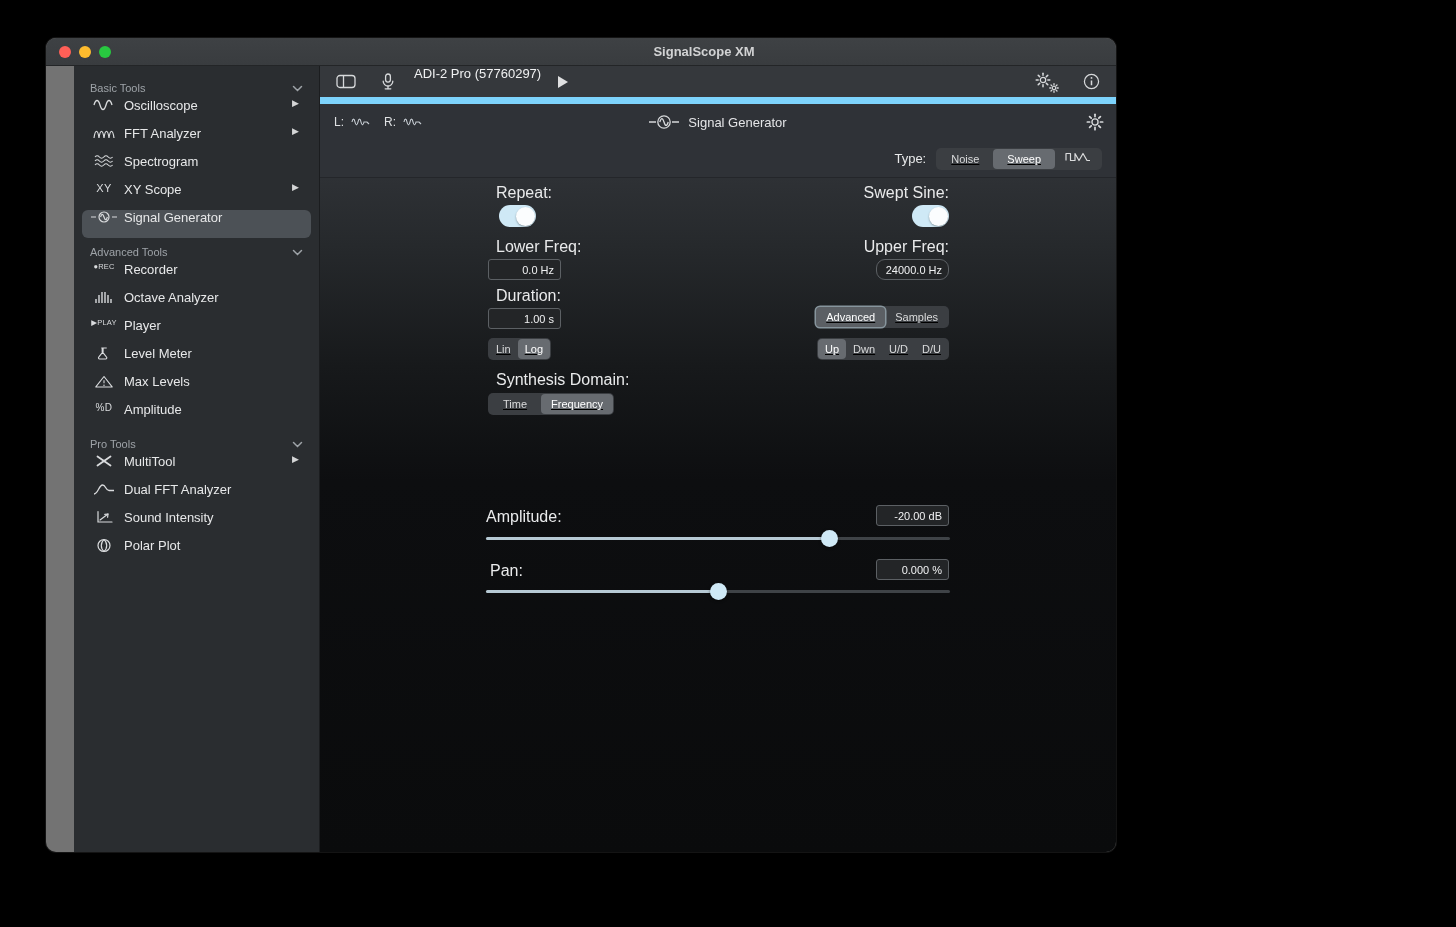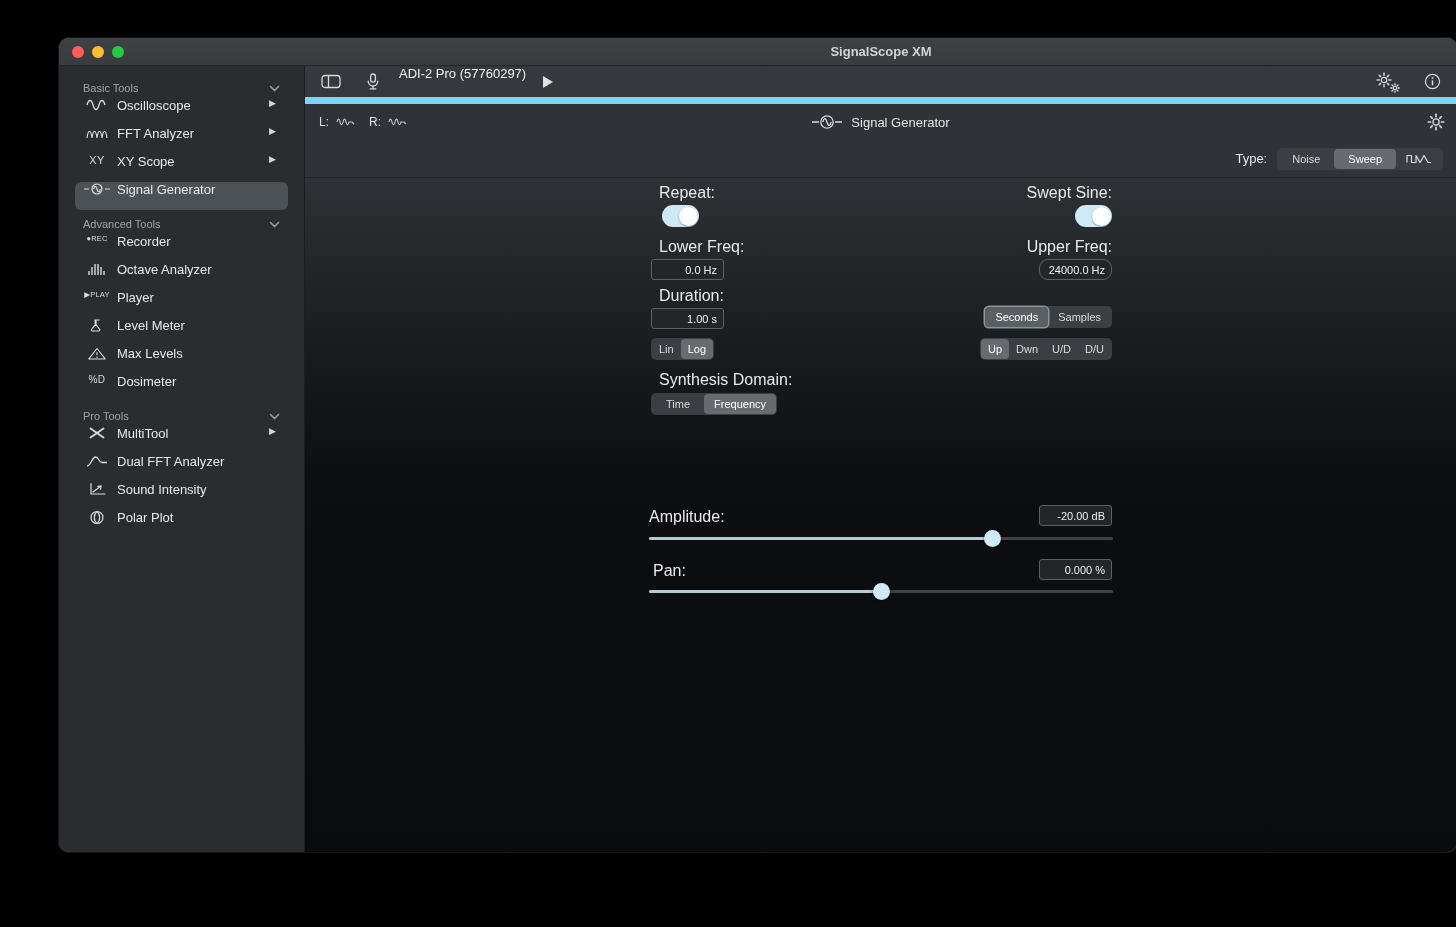--- a/index.html
+++ b/index.html
@@ -1,35 +1,35 @@
 <!DOCTYPE html>
 <html><head>
 <meta charset="utf-8">
 <style>
   * { margin:0; padding:0; box-sizing:border-box; }
   html,body { width:1456px; height:927px; background:#000; overflow:hidden;
     font-family:"Liberation Sans","DejaVu Sans",sans-serif; }
-  .window { position:absolute; left:59px; top:38px; width:1398px; height:814px;
+  .window { position:absolute; left:46px; top:38px; width:1070px; height:814px;
     border-radius:10px; overflow:hidden; background:#737373;
     box-shadow:0 0 0 1px rgba(255,255,255,.08), 0 25px 60px rgba(0,0,0,.7); }
 
   
   .titlebar { position:relative; height:28px; background:linear-gradient(#3e4144,#393c3f);
     border-bottom:1px solid #232527; }
   .traffic-lights { position:absolute; left:13px; top:8px; display:flex; gap:8px; }
   .tl { width:12px; height:12px; border-radius:50%; display:inline-block; }
   .titlebar-title { position:absolute; left:246px; right:0; top:0; height:100%;
     display:flex; align-items:center; justify-content:center;
     color:#d2d3d4; font-size:13px; font-weight:700; }
 
   .window-body { display:flex; height:786px; }
 
   
   .sidebar { width:246px; min-width:246px; background:#2a2d30; border-right:1px solid #1b1d1f;
-    padding:8px 16px 0; }
+    padding:8px 8px 0;margin-left:28px; }
   .section-header { display:flex; align-items:center; color:#9ea3a8; font-size:11px;
     padding:5px 8px 4px; margin-top:3px; }
   .section-header .chev { margin-left:auto; display:flex; }
   .side-item { display:flex; align-items:flex-start; height:28px; border-radius:6px;
     padding:0 6px; color:#e7e8e9; font-size:13px; }
   .side-item.selected { background:#4c5156; }
   .side-icon { width:32px; min-width:32px; display:flex; align-items:center;
     justify-content:center; margin-right:4px; }
   .icon-text { font-size:11px; color:#dadcde; letter-spacing:.4px; }
   .icon-text.tiny { font-size:7.5px; letter-spacing:.2px; }
@@ -56,22 +56,22 @@
   .meter-label { color:#dfe1e3; font-size:12px; }
   .center-title { position:absolute; left:0; right:0; top:0; height:36px; display:flex;
     align-items:center; justify-content:center; gap:9px; color:#e4e5e7; font-size:13px;
     pointer-events:none; }
   .tool-gear { position:absolute; right:12px; top:9px; background:none; border:none; padding:0; }
   .type-row { height:37px; display:flex; align-items:center; justify-content:flex-end;
     gap:10px; padding:0 14px; }
   .type-label { color:#e8e9ea; font-size:13px; }
 
   
-  .seg { display:inline-flex; align-items:center; background:#3b3e42; border-radius:5px;
-    padding:1px; }
+  .seg { display:inline-flex; align-items:flex-start; background:#3b3e42; border-radius:5px;
+    padding:1px;text-decoration:underline; }
   .seg .opt { font-size:11px; color:#dadbdc; padding:3px 10px; border-radius:4px;
     line-height:14px; white-space:nowrap; display:flex; align-items:center; }
   .seg .opt.sel { background:#676b70; color:#fff; }
   .seg .opt.sel-ring { background:#5b5f64; box-shadow:0 0 0 1.5px #87959d; color:#fff; }
   .seg .opt.narrow { padding:3px 7px; }
   .seg .opt.wide { padding:3px 14px; }
   .seg .opt.opt-icon { padding:2px 10px; }
 
   
   .content { flex:1; background:linear-gradient(180deg,#2e3135 0%,#26292c 10%,
@@ -134,20 +134,30 @@
       <div class="side-item">
         <span class="side-icon">
           <svg width="22" height="14" viewBox="0 0 22 14" fill="none" stroke="#d9dbdd" stroke-width="1.2">
               <path d="M1 12 C2.3 3 4.7 3 6 12 C7.3 3 9.7 3 11 12 C12.3 3 14.7 3 16 12 C17.3 3 19.7 3 21 12"></path>
             </svg>
         </span>
         <span>FFT Analyzer</span>
         <span class="expand-arrow">▶</span>
       </div>
 
+      <div class="side-item">
+        <span class="side-icon">
+          <svg width="22" height="14" viewBox="0 0 22 14" fill="none" stroke="#d9dbdd" stroke-width="1.1">
+              <path d="M2 3 q2.2 -2.4 4.4 0 t4.4 0 t4.4 0 t4.4 0"></path>
+              <path d="M2 7 q2.2 -2.4 4.4 0 t4.4 0 t4.4 0 t4.4 0"></path>
+              <path d="M2 11 q2.2 -2.4 4.4 0 t4.4 0 t4.4 0 t4.4 0"></path>
+            </svg>
+        </span>
+        <span>Spectrogram</span>
+      </div>
 
       <div class="side-item">
         <span class="side-icon">
           <span class="icon-text">XY</span>
         </span>
         <span>XY Scope</span>
         <span class="expand-arrow">▶</span>
       </div>
 
       <div class="side-item selected">
@@ -216,21 +226,21 @@
               <circle cx="11" cy="11.6" r="0.8" fill="#d9dbdd" stroke="none"></circle>
             </svg>
         </span>
         <span>Max Levels</span>
       </div>
 
       <div class="side-item">
         <span class="side-icon">
           <span class="icon-text mid">%D</span>
         </span>
-        <span>Dosimeter</span>
+        <span>Amplitude</span>
       </div>
 
       <div class="section-header">
         <span>Pro Tools</span>
         <span class="chev">
           <svg width="11" height="7" viewBox="0 0 11 7" fill="none" stroke="#9ea3a8" stroke-width="1.5" stroke-linecap="round">
               <path d="M1.5 1.5 L5.5 5.5 L9.5 1.5"></path>
             </svg>
         </span>
       </div>
@@ -415,21 +425,21 @@
           <span class="ctl-label" style="left:11px;top:60px">Lower Freq:</span>
           <input class="value-box" style="left: 3px; top: 81px;" value="0.0 Hz">
 
           <span class="ctl-label" style="right:2px;top:60px">Upper Freq:</span>
           <input class="value-box" style="right: 2px; top: 81px; border-radius: 9px;" value="24000.0 Hz">
 
           <span class="ctl-label" style="left:11px;top:109px">Duration:</span>
           <input class="value-box" style="left: 3px; top: 130px;" value="1.00 s">
 
           <div class="seg abs" style="right:2px;top:128px">
-            <div class="opt sel-ring">Seconds</div>
+            <div class="opt sel-ring">Advanced</div>
             <div class="opt">Samples</div>
           </div>
 
           <div class="seg abs" style="left:3px;top:160px">
             <div class="opt narrow">Lin</div>
             <div class="opt narrow sel">Log</div>
           </div>
 
           <div class="seg abs" style="right:2px;top:160px">
             <div class="opt narrow sel">Up</div>

